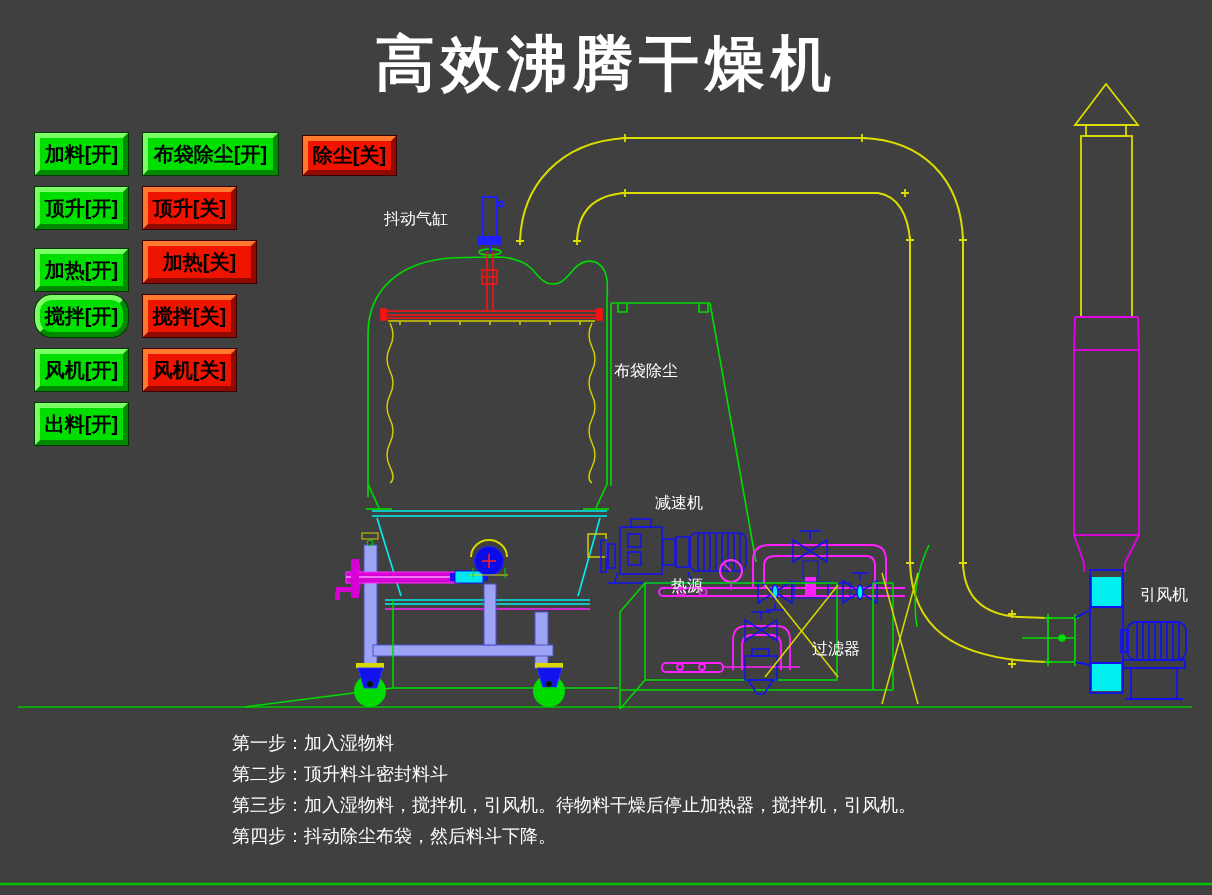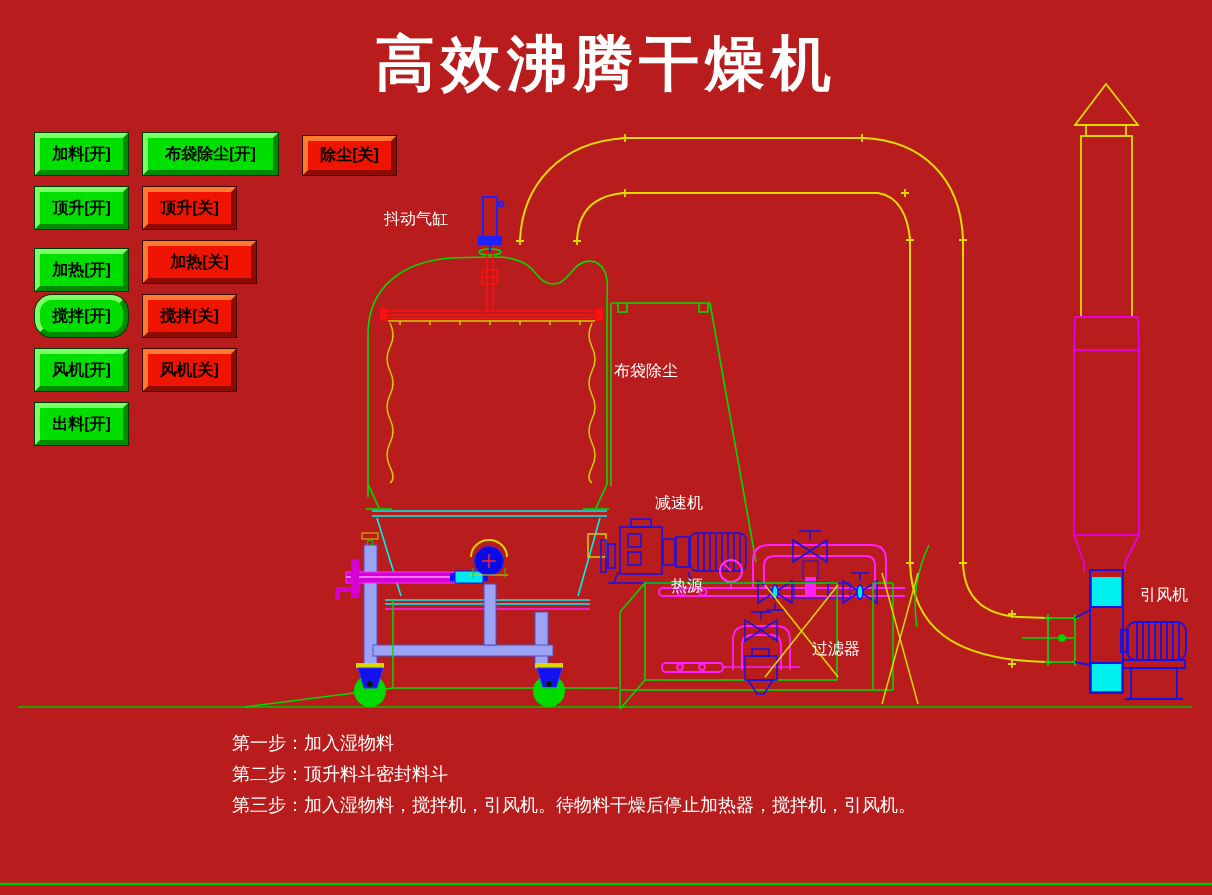--- a/index.html
+++ b/index.html
@@ -1,21 +1,21 @@
 <!DOCTYPE html>
 <html><head>
 <meta charset="utf-8">
 <style>
   html,body{margin:0;padding:0;background:#000;}
-  .screen{position:relative;width:1212px;height:895px;background:#b91c1c;overflow:hidden;
+  .screen{position:relative;width:1212px;height:895px;background:#404040;overflow:hidden;
           font-family:"Liberation Sans",sans-serif;}
   .title{position:absolute;left:0;right:0;top:24px;text-align:center;color:#fff;
          font-family:"DejaVu Serif",serif;font-weight:bold;font-size:60px;letter-spacing:6px;}
   .btn{position:absolute;display:flex;align-items:center;justify-content:center;
-       color:#000;font-weight:bold;font-size:16px;cursor:pointer;box-sizing:border-box;
+       color:#000;font-weight:bold;font-size:20px;cursor:pointer;box-sizing:border-box;
        white-space:nowrap;}
   .btn.on{background:#00DF00;border-top:5px solid #7CFF66;border-left:5px solid #7CFF66;
           border-bottom:5px solid #008A00;border-right:5px solid #008A00;
           box-shadow:0 0 0 1px #003800;}
   .btn.off{background:#EE1400;border-top:5px solid #FF7A2E;border-left:5px solid #FF7A2E;
            border-bottom:5px solid #8F0A00;border-right:5px solid #8F0A00;
            box-shadow:0 0 0 1px #3A0000;}
   .dlabel{position:absolute;color:#fff;font-size:16px;white-space:nowrap;}
   .steps{position:absolute;left:222px;top:728px;color:#fff;font-size:18px;line-height:31px;margin-left:10px;}
   svg{position:absolute;left:0;top:0;}
@@ -315,15 +315,16 @@
   <div class="dlabel" style="left:614px;top:361px;">布袋除尘</div>
   <div class="dlabel" style="left:655px;top:493px;">减速机</div>
   <div class="dlabel" style="left:671px;top:576px;">热源</div>
   <div class="dlabel" style="left:812px;top:639px;">过滤器</div>
   <div class="dlabel" style="left:1140px;top:585px;">引风机</div>
 
   <div class="steps">
     <div>第一步：加入湿物料</div>
     <div>第二步：顶升料斗密封料斗</div>
     <div>第三步：加入湿物料，搅拌机，引风机。待物料干燥后停止加热器，搅拌机，引风机。</div>
+    <div>第四步：抖动除尘布袋，然后料斗下降。</div>
   </div>
 
 </div>
 
 </body></html>

